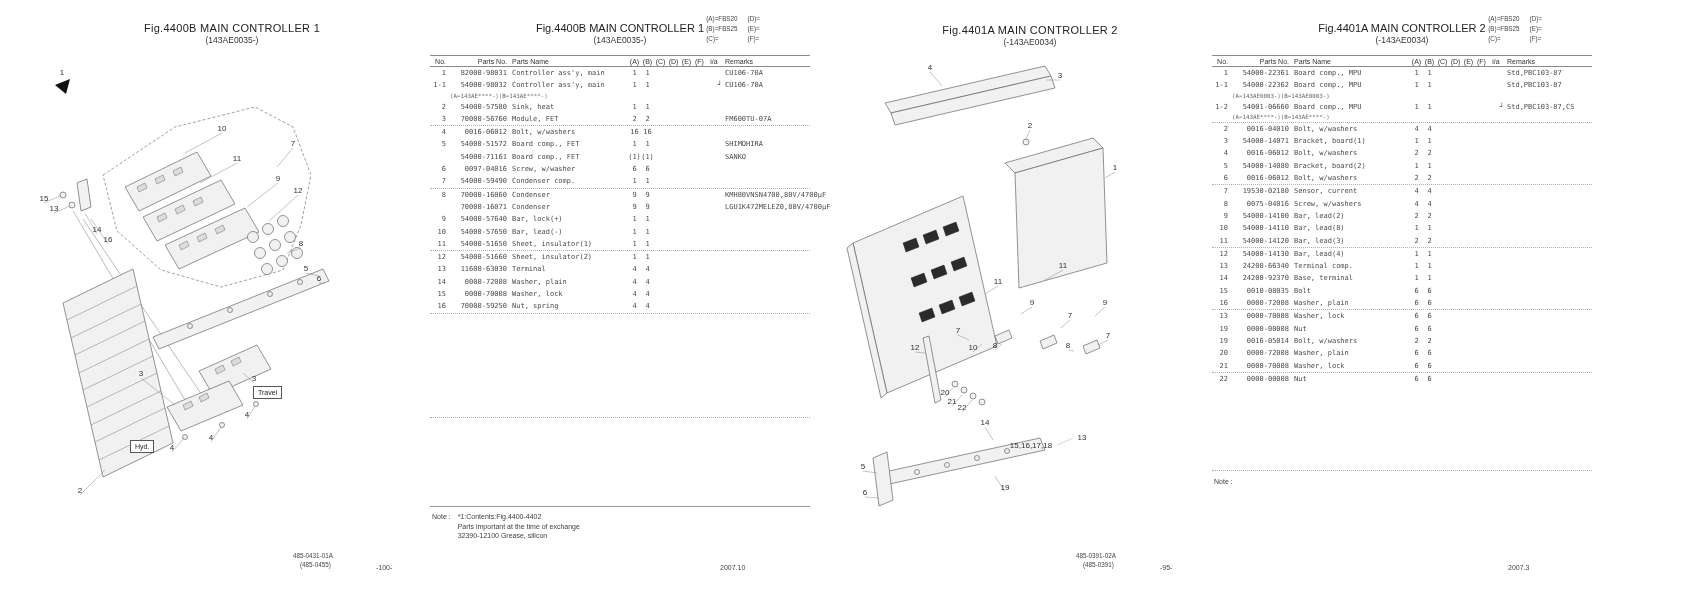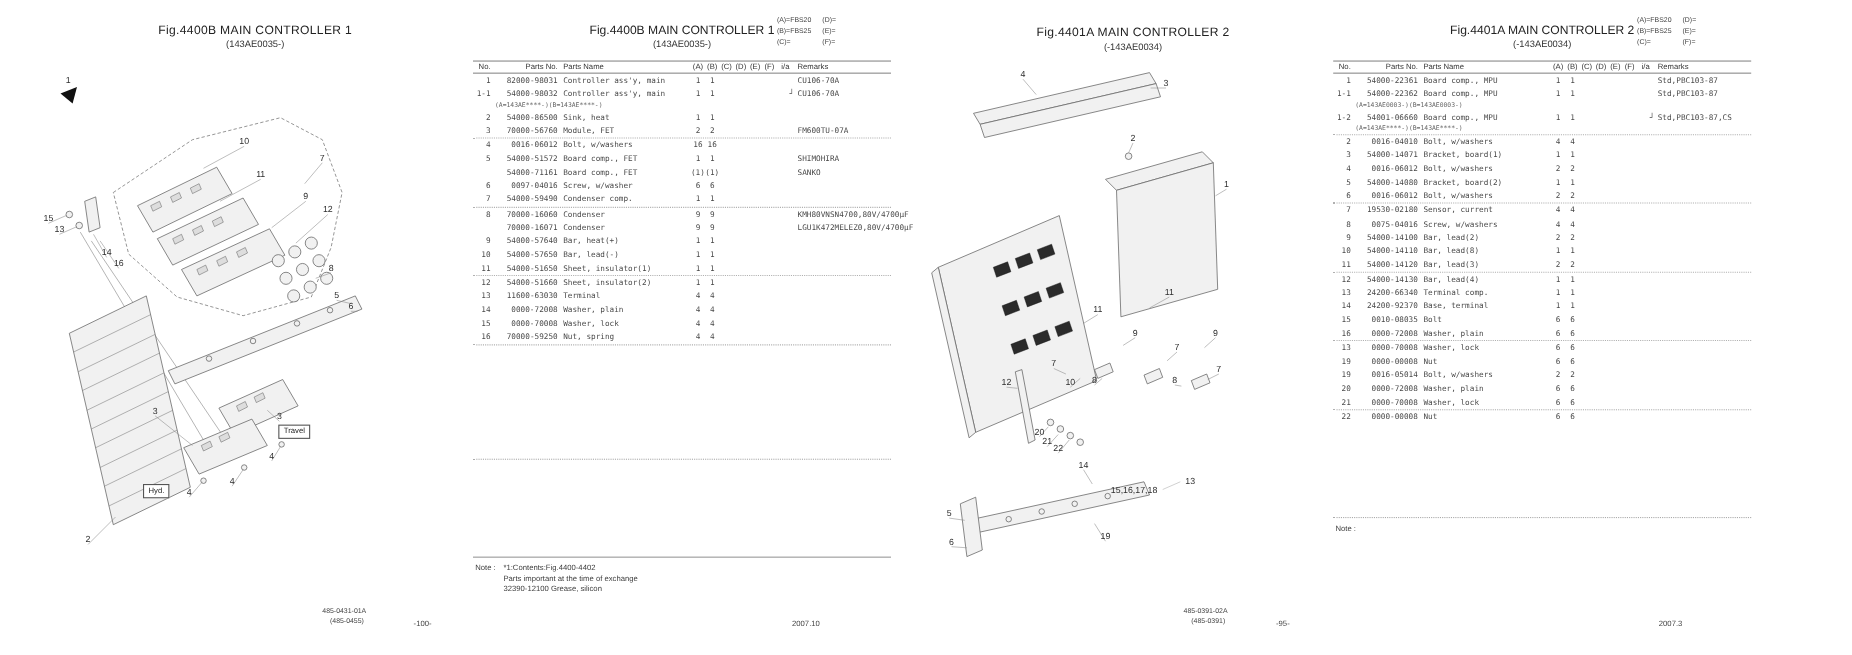--- a/index.html
+++ b/index.html
@@ -221,21 +221,21 @@
         <span class="c-q"></span>
         <span class="c-ia">┘</span>
         <span class="c-rem">CU106-70A</span>
       </div>
       <div class="tr sub">
         <span class="c-no"></span>
         <span class="subtext">(A=143AE****-)(B=143AE****-)</span>
       </div>
       <div class="tr">
         <span class="c-no">2</span>
-        <span class="c-pn">54000-86500</span>
+        <span class="c-pn">54000-57580</span>
         <span>Sink, heat</span>
         <span class="c-q">1</span>
         <span class="c-q">1</span>
         <span class="c-q"></span>
         <span class="c-q"></span>
         <span class="c-q"></span>
         <span class="c-q"></span>
         <span class="c-ia"></span>
         <span class="c-rem"></span>
       </div>
@@ -339,21 +339,21 @@
         <span class="c-q"></span>
         <span class="c-q"></span>
         <span class="c-q"></span>
         <span class="c-q"></span>
         <span class="c-ia"></span>
         <span class="c-rem">LGU1K472MELEZ0,80V/4700µF</span>
       </div>
       <div class="tr">
         <span class="c-no">9</span>
         <span class="c-pn">54000-57640</span>
-        <span>Bar, heat(+)</span>
+        <span>Bar, lock(+)</span>
         <span class="c-q">1</span>
         <span class="c-q">1</span>
         <span class="c-q"></span>
         <span class="c-q"></span>
         <span class="c-q"></span>
         <span class="c-q"></span>
         <span class="c-ia"></span>
         <span class="c-rem"></span>
       </div>
       <div class="tr">

